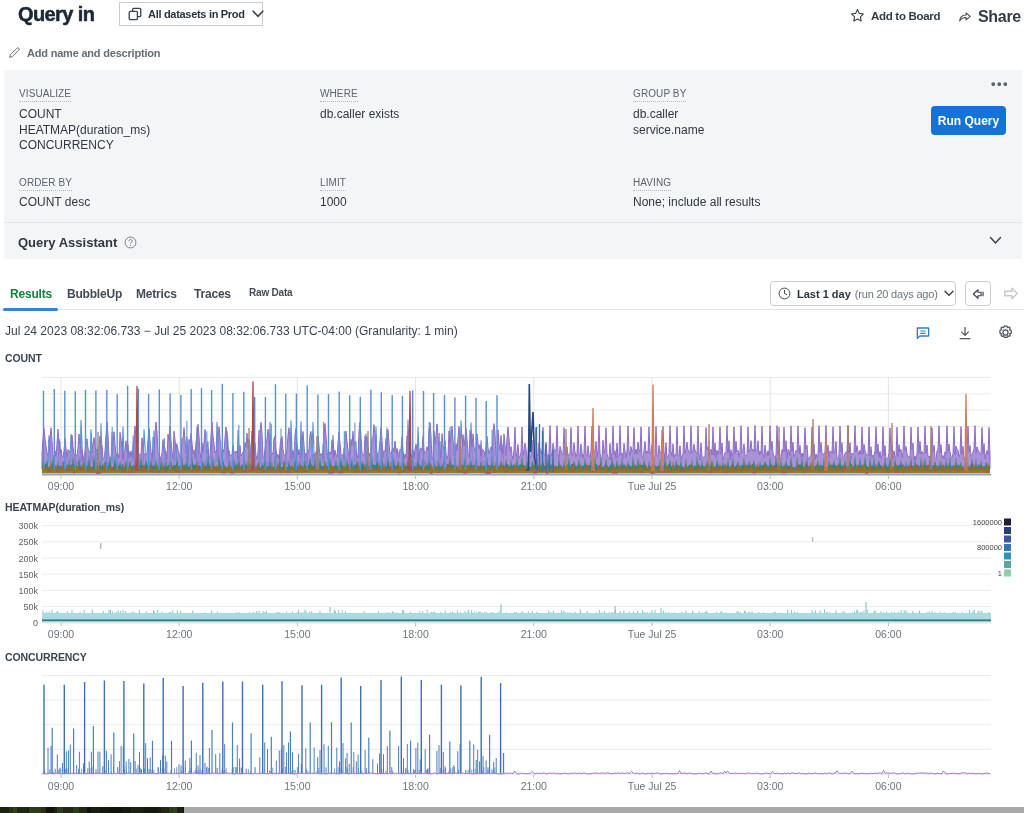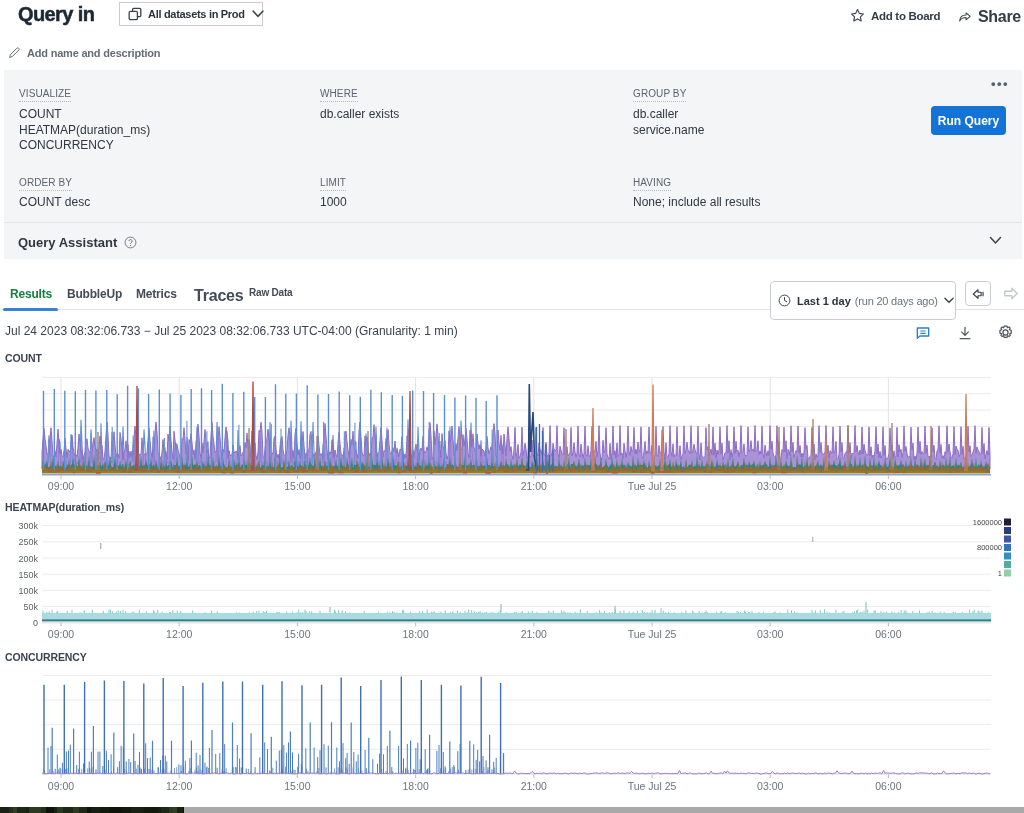--- a/index.html
+++ b/index.html
@@ -91,26 +91,26 @@
     <circle cx="12" cy="17.3" r="1.1" fill="#646c76"></circle>
   </svg>
 </div>
 <svg class="abs" style="left:989px;top:236px;" width="13" height="9" viewBox="0 0 13 9">
   <path d="M1.5 1.5 L6.5 7 L11.5 1.5" fill="none" stroke="#3a424c" stroke-width="1.5" stroke-linecap="round"></path>
 </svg>
 
 <div class="abs" style="left:10px;top:287px;font-size:12px;font-weight:bold;color:#15803d;letter-spacing:-0.2px;">Results</div>
 <div class="abs" style="left:67px;top:287px;font-size:12px;font-weight:bold;color:#434b56;letter-spacing:-0.2px;">BubbleUp</div>
 <div class="abs" style="left:136px;top:287px;font-size:12px;font-weight:bold;color:#434b56;letter-spacing:-0.2px;">Metrics</div>
-<div class="abs" style="left:194px;top:287px;font-size:16px;font-weight:bold;color:#434b56;letter-spacing:-0.2px;">Traces</div>
+<div class="abs" style="left:194px;top:287px;font-size:12px;font-weight:bold;color:#434b56;letter-spacing:-0.2px;">Traces</div>
 <div class="abs" style="left:249px;top:287px;font-size:10px;font-weight:bold;color:#434b56;letter-spacing:-0.2px;">Raw Data</div>
 <div class="abs" style="left:0;top:309px;width:1024px;height:1px;background:#e2e3e5;"></div>
 <div class="abs" style="left:3px;top:308px;width:55px;height:3px;background:#3583d6;border-radius:2px;"></div>
 
-<div class="abs" style="left:770px;top:281px;width:186px;height:39px;border:1px solid #c9cdd2;border-radius:4px;background:#fff;display:flex;align-items:center;padding:8px 7px;">
+<div class="abs" style="left:770px;top:281px;width:186px;height:25px;border:1px solid #c9cdd2;border-radius:4px;background:#fff;display:flex;align-items:center;padding:8px 7px;">
   <svg width="13" height="13" viewBox="0 0 24 24" style="margin-right:6px;flex:none;">
     <circle cx="12" cy="12" r="10" fill="none" stroke="#3a424c" stroke-width="1.8"></circle>
     <path d="M12 6.5 V12 L16 14" fill="none" stroke="#3a424c" stroke-width="1.8" stroke-linecap="round"></path>
   </svg>
   <span style="font-size:11px;font-weight:bold;color:#2a323c;white-space:nowrap;">Last 1 day</span>
   <span style="font-size:11px;color:#6b737d;white-space:nowrap;margin-left:4px;letter-spacing:-0.2px;">(run 20 days ago)</span>
   <svg width="10" height="7" viewBox="0 0 11 7" style="margin-left:6px;flex:none;">
     <path d="M1 1 L5.5 5.5 L10 1" fill="none" stroke="#3a424c" stroke-width="1.5" stroke-linecap="round"></path>
   </svg>
 </div>

